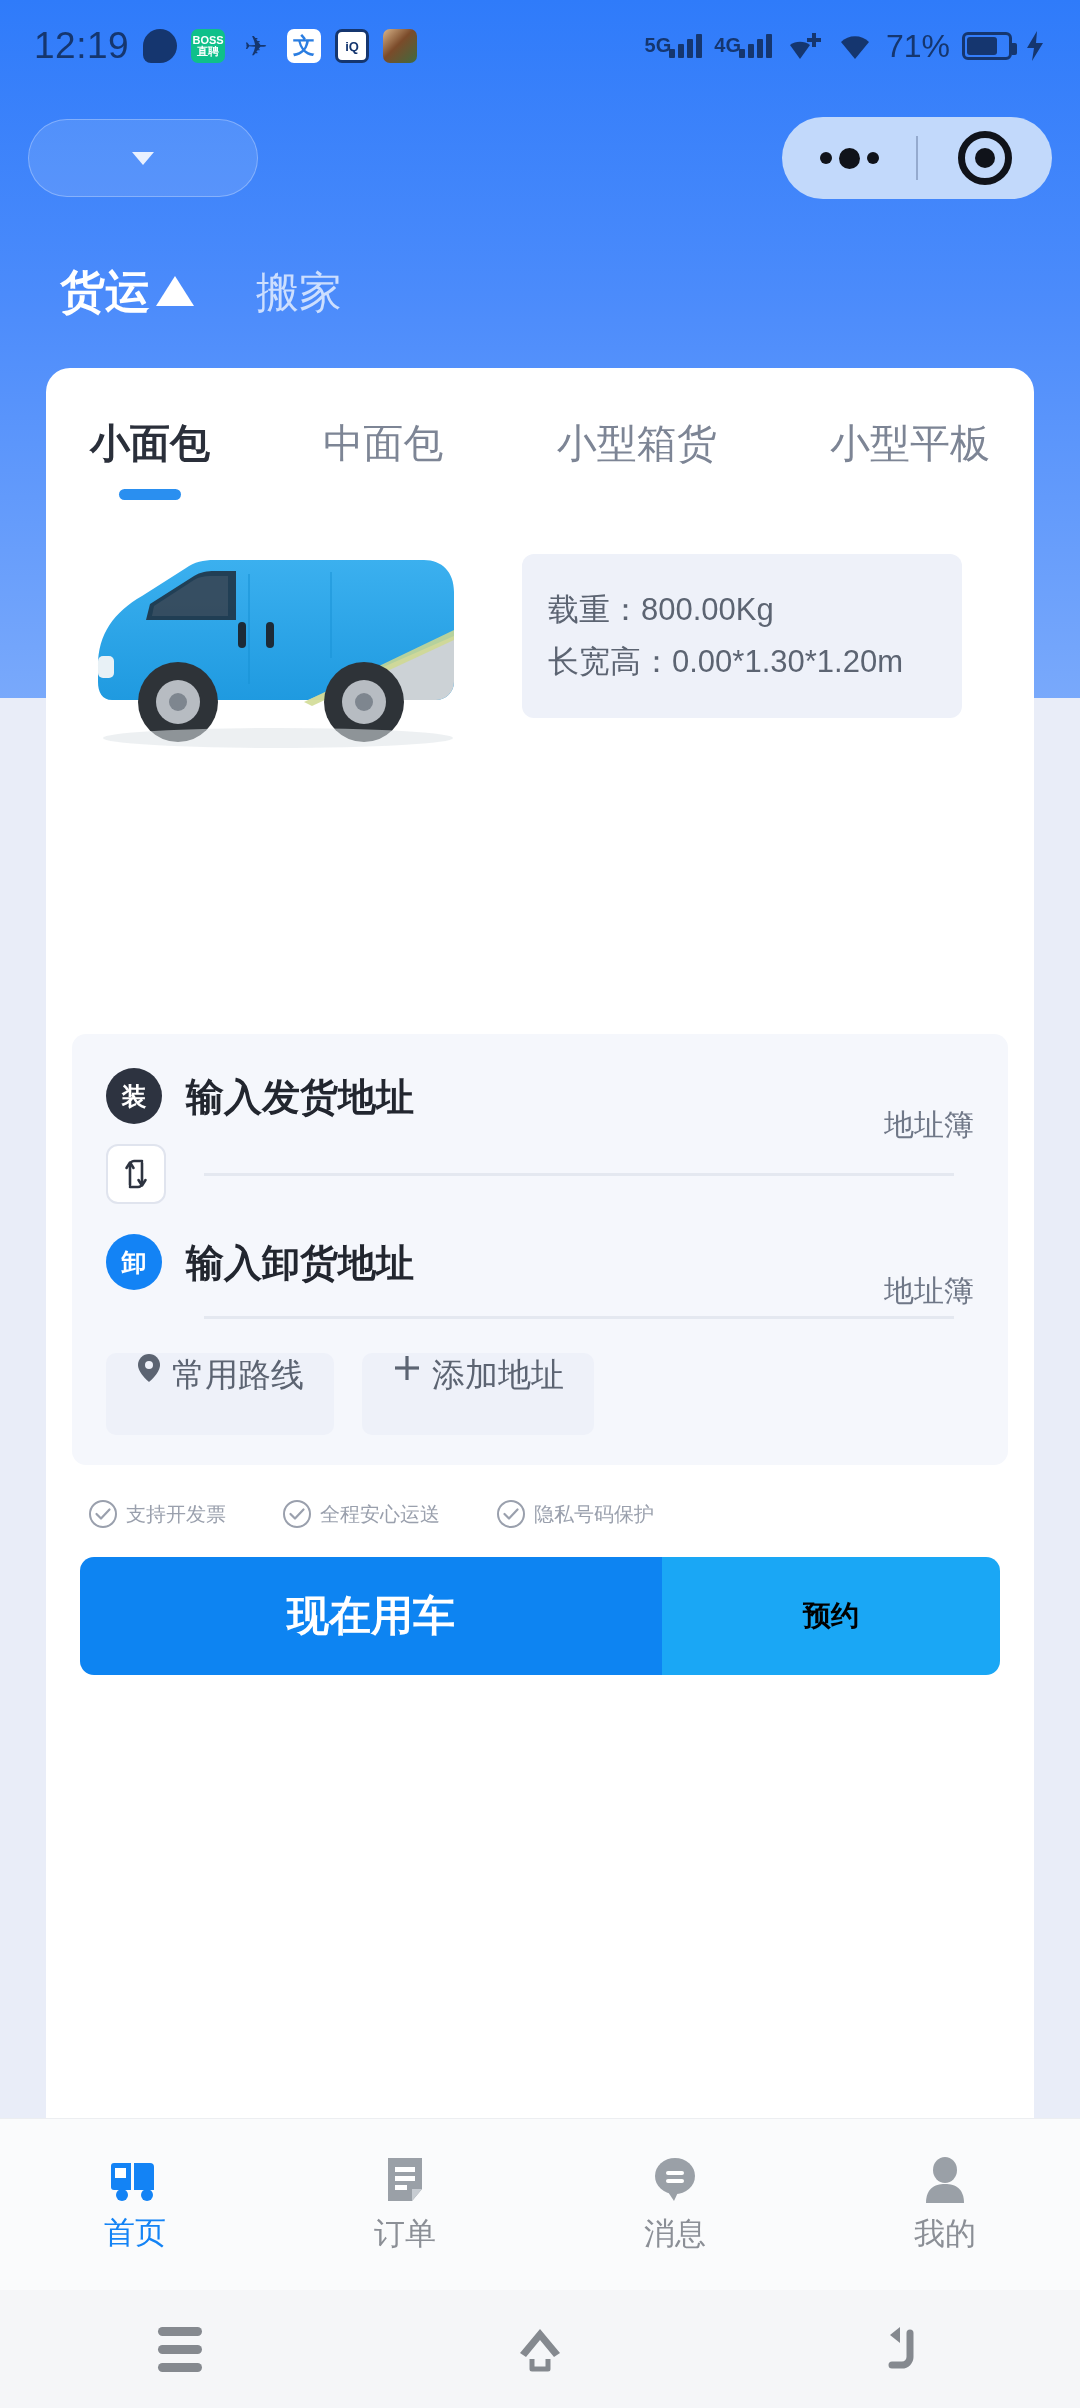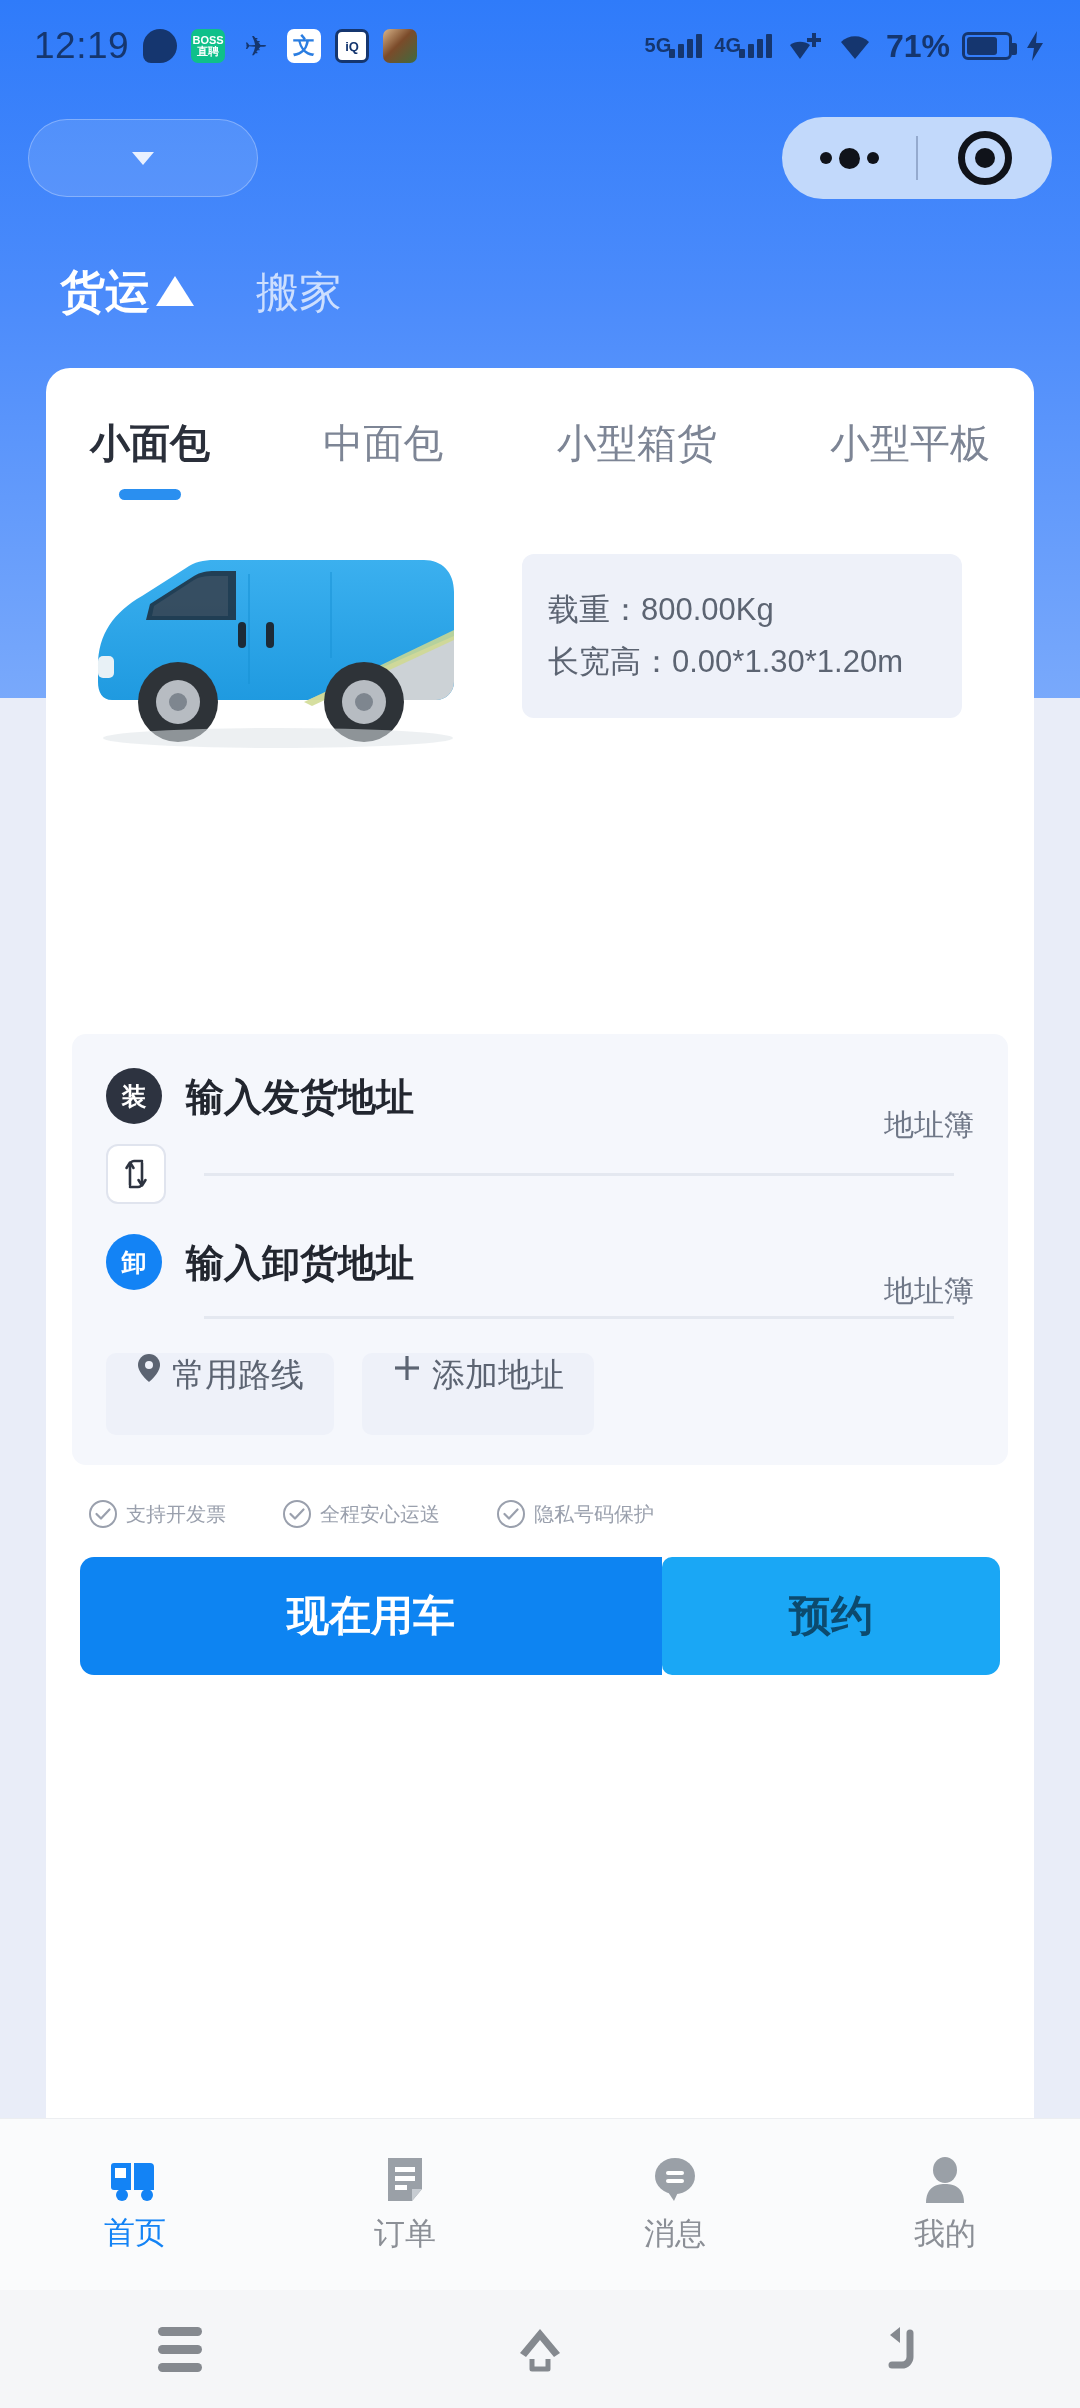--- a/index.html
+++ b/index.html
@@ -37,21 +37,21 @@
   .ic-plane{ background:transparent; color:#15366f; font-size:28px; }
   .ic-wen  { background:#fff; color:#2a7de1; font-size:22px; font-weight:700;}
   .ic-qiyi { background:#fff; color:#15366f; font-size:13px; font-weight:700;
              border:3px solid #15366f; }
   .ic-game { background:linear-gradient(135deg,#d8b48a,#7b4b2a 45%,#3f6b3f); }
   .sig { display:flex; align-items:flex-end; gap:3px; }
   .sig i { display:block; width:6px; background:#15366f; border-radius:1px; }
   .netlabel{ font-size:20px; font-weight:700; color:#15366f; margin-right:-2px;
              align-self:flex-start; }
   .netgrp { display:flex; align-items:flex-end;justify-content:flex-end; }
-  .batt-pct { font-size:32px; color:#15366f; font-weight:700; }
+  .batt-pct { font-size:32px; color:#15366f; font-weight:400; }
   .batt { width:50px; height:28px; border:3px solid #15366f; border-radius:6px;
           position:relative; }
   .batt::after { content:""; position:absolute; right:-8px; top:8px; width:5px;
                  height:12px; background:#15366f; border-radius:0 2px 2px 0; }
   .batt i { position:absolute; left:2px; top:2px; bottom:2px; width:68%;
             background:#15366f; border-radius:3px; }
 
   
   .mp-row { position:absolute; left:0; top:112px; width:1080px; height:92px;
             display:flex; align-items:center; justify-content:space-between;
@@ -121,22 +121,22 @@
   .rule2 { height:3px; background:#e4e8f0; margin:26px 20px 0 98px; }
   .chip-row { display:flex; gap:28px; margin-top:34px; }
   .chip { background:#eef1f9; border-radius:10px; height:82px; padding:0 30px;
           display:flex; align-items:flex-start; gap:10px; font-size:33px; color:#5c6472; }
   .feat-row { display:flex; gap:56px; padding:34px 16px 0 16px; }
   .feat { display:flex; align-items:center; gap:8px; font-size:20px; color:#9aa0ad; }
   .cta-row { display:flex; margin:28px 8px 0 8px; border-radius:14px;
              overflow:hidden; height:118px; }
   .cta-main { flex:1.72; background:#0d84f2; color:#fff; font-size:42px;
               font-weight:700; display:flex; align-items:center; justify-content:center; }
-  .cta-alt { flex:1; background:#1aa7f5; color:#0c4a6e; font-size:42px;
-             font-weight:700; display:flex; align-items:center; justify-content:center;border-radius:10px; }
+  .cta-alt { flex:1; background:#1aa7f5; color:#000000; font-size:28px;
+             font-weight:700; display:flex; align-items:center; justify-content:center; }
 
   
   .promo { position:absolute; left:34px; top:2172px; width:1012px; height:256px;
            background:#ffffff; border-radius:22px 22px 0 0; overflow:hidden; }
   .promo-blue { position:absolute; left:0; top:0; width:492px; height:256px;
                 background:#abcdf6; border-radius:22px 0 0 0; }
   .promo-blue::after { content:""; position:absolute; right:-96px; top:-30px;
                        width:200px; height:330px; background:#abcdf6;
                        border-radius:50%; }
   .promo-title { position:absolute; left:400px; top:28px; font-size:58px;

